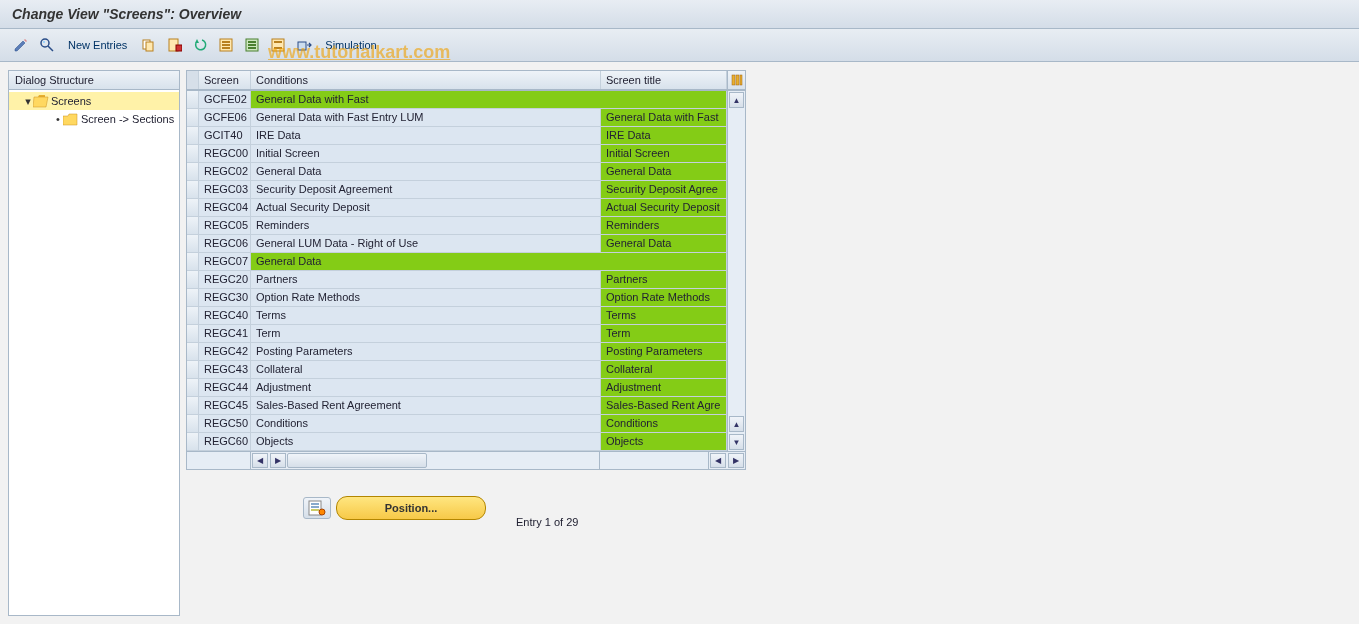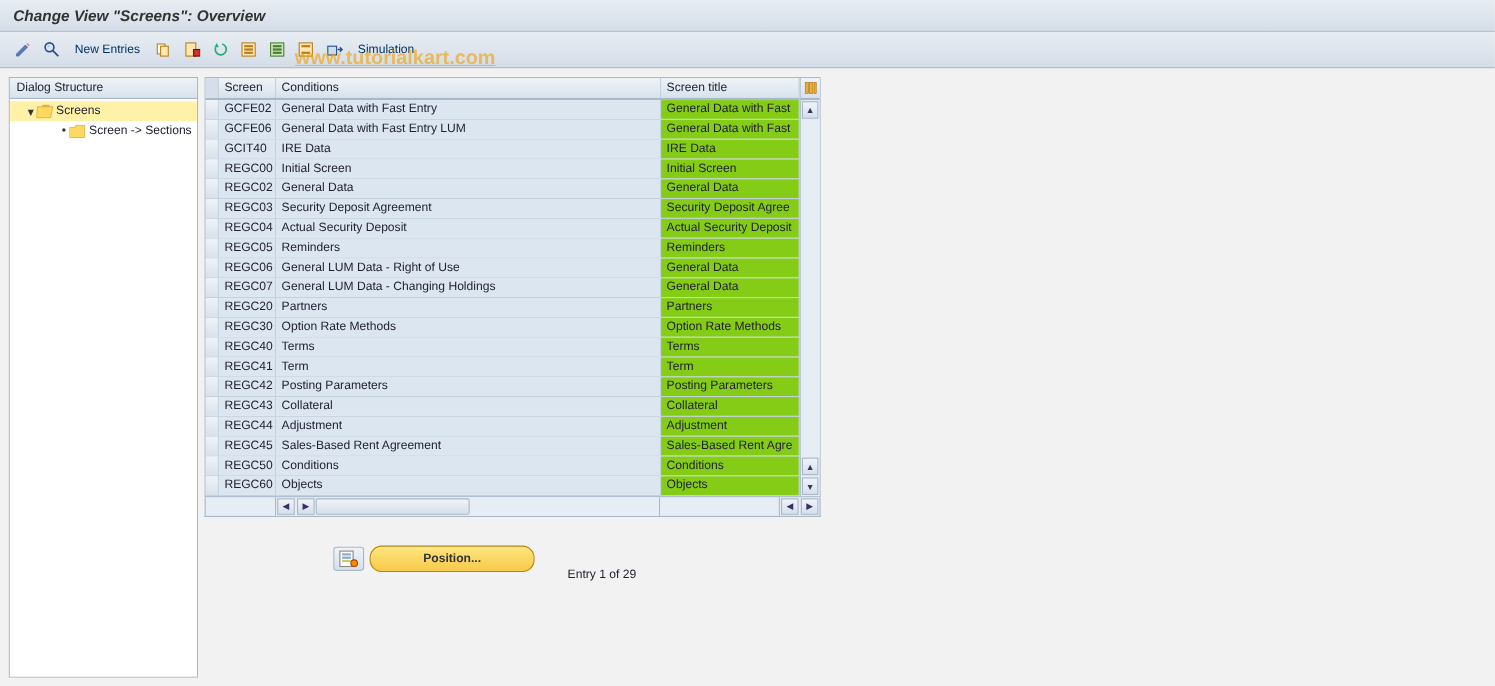--- a/index.html
+++ b/index.html
@@ -160,21 +160,20 @@
           <div class="grid-header">
             <div class="gh col-sel"></div>
             <div class="gh col-screen">Screen</div>
             <div class="gh col-desc">Conditions</div>
             <div class="gh col-title">Screen title</div>
           </div>
           <div class="grid-body" id="grid-body">
               <div class="grid-row">
                 <div class="gc col-sel"></div>
                 <div class="gc col-screen">GCFE02</div>
-                <div class="gc col-desc">General Data with Fast Entry</div>
                 <div class="gc col-title">General Data with Fast</div>
               </div>
               <div class="grid-row">
                 <div class="gc col-sel"></div>
                 <div class="gc col-screen">GCFE06</div>
                 <div class="gc col-desc">General Data with Fast Entry LUM</div>
                 <div class="gc col-title">General Data with Fast</div>
               </div>
               <div class="grid-row">
                 <div class="gc col-sel"></div>
@@ -214,21 +213,20 @@
               </div>
               <div class="grid-row">
                 <div class="gc col-sel"></div>
                 <div class="gc col-screen">REGC06</div>
                 <div class="gc col-desc">General LUM Data - Right of Use</div>
                 <div class="gc col-title">General Data</div>
               </div>
               <div class="grid-row">
                 <div class="gc col-sel"></div>
                 <div class="gc col-screen">REGC07</div>
-                <div class="gc col-desc">General LUM Data - Changing Holdings</div>
                 <div class="gc col-title">General Data</div>
               </div>
               <div class="grid-row">
                 <div class="gc col-sel"></div>
                 <div class="gc col-screen">REGC20</div>
                 <div class="gc col-desc">Partners</div>
                 <div class="gc col-title">Partners</div>
               </div>
               <div class="grid-row">
                 <div class="gc col-sel"></div>

